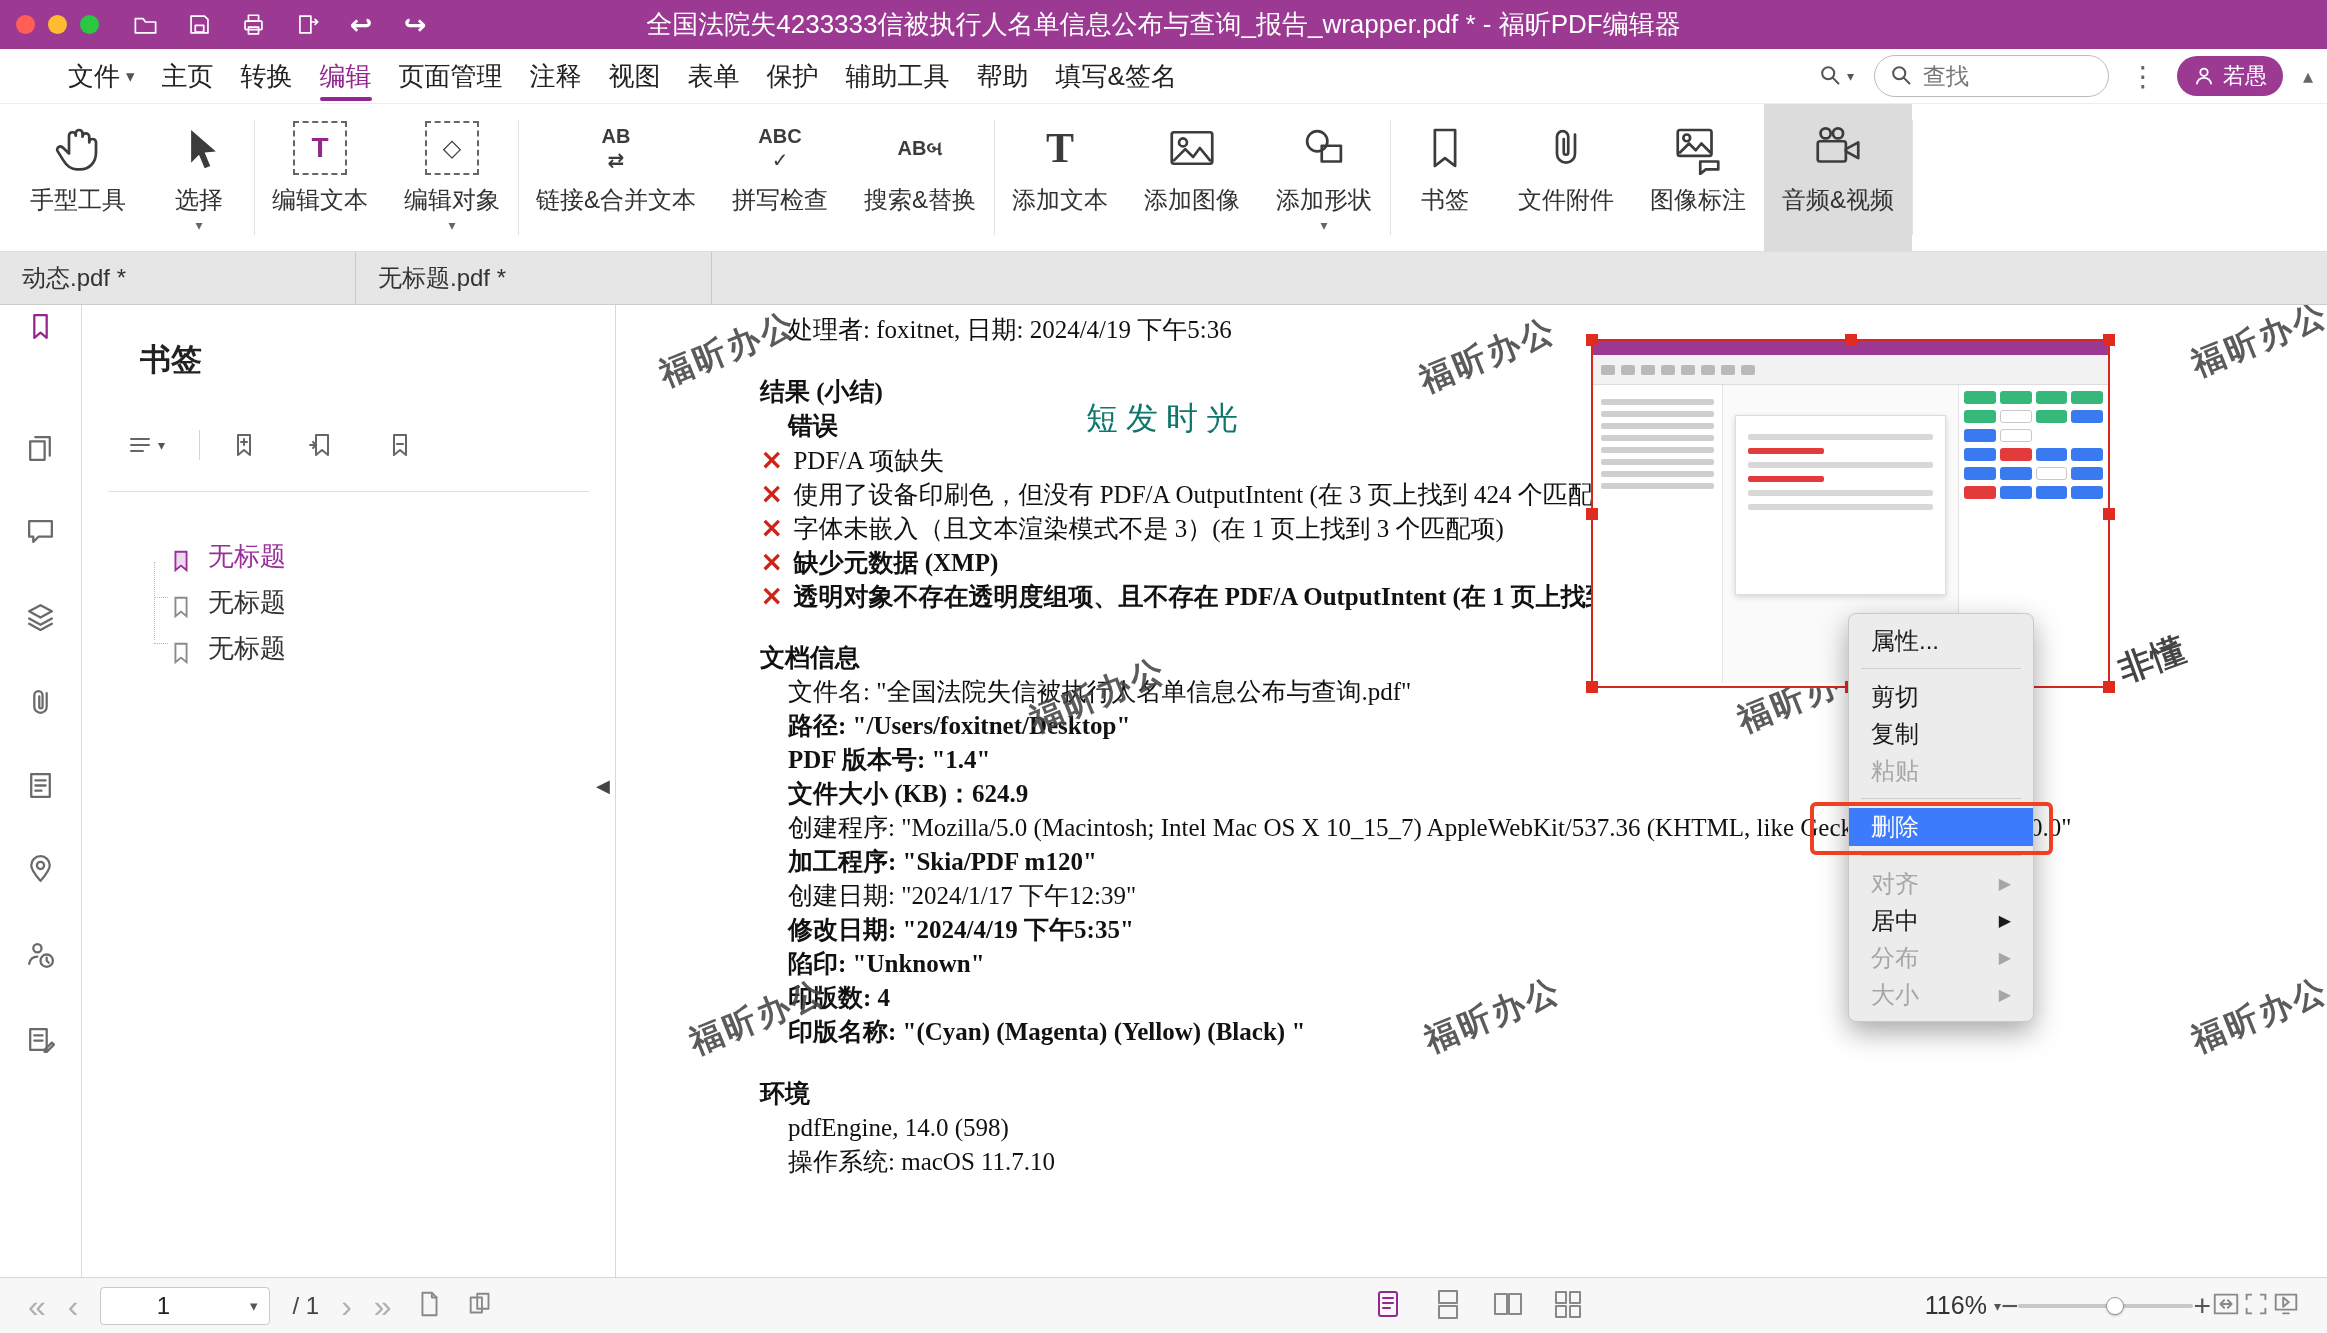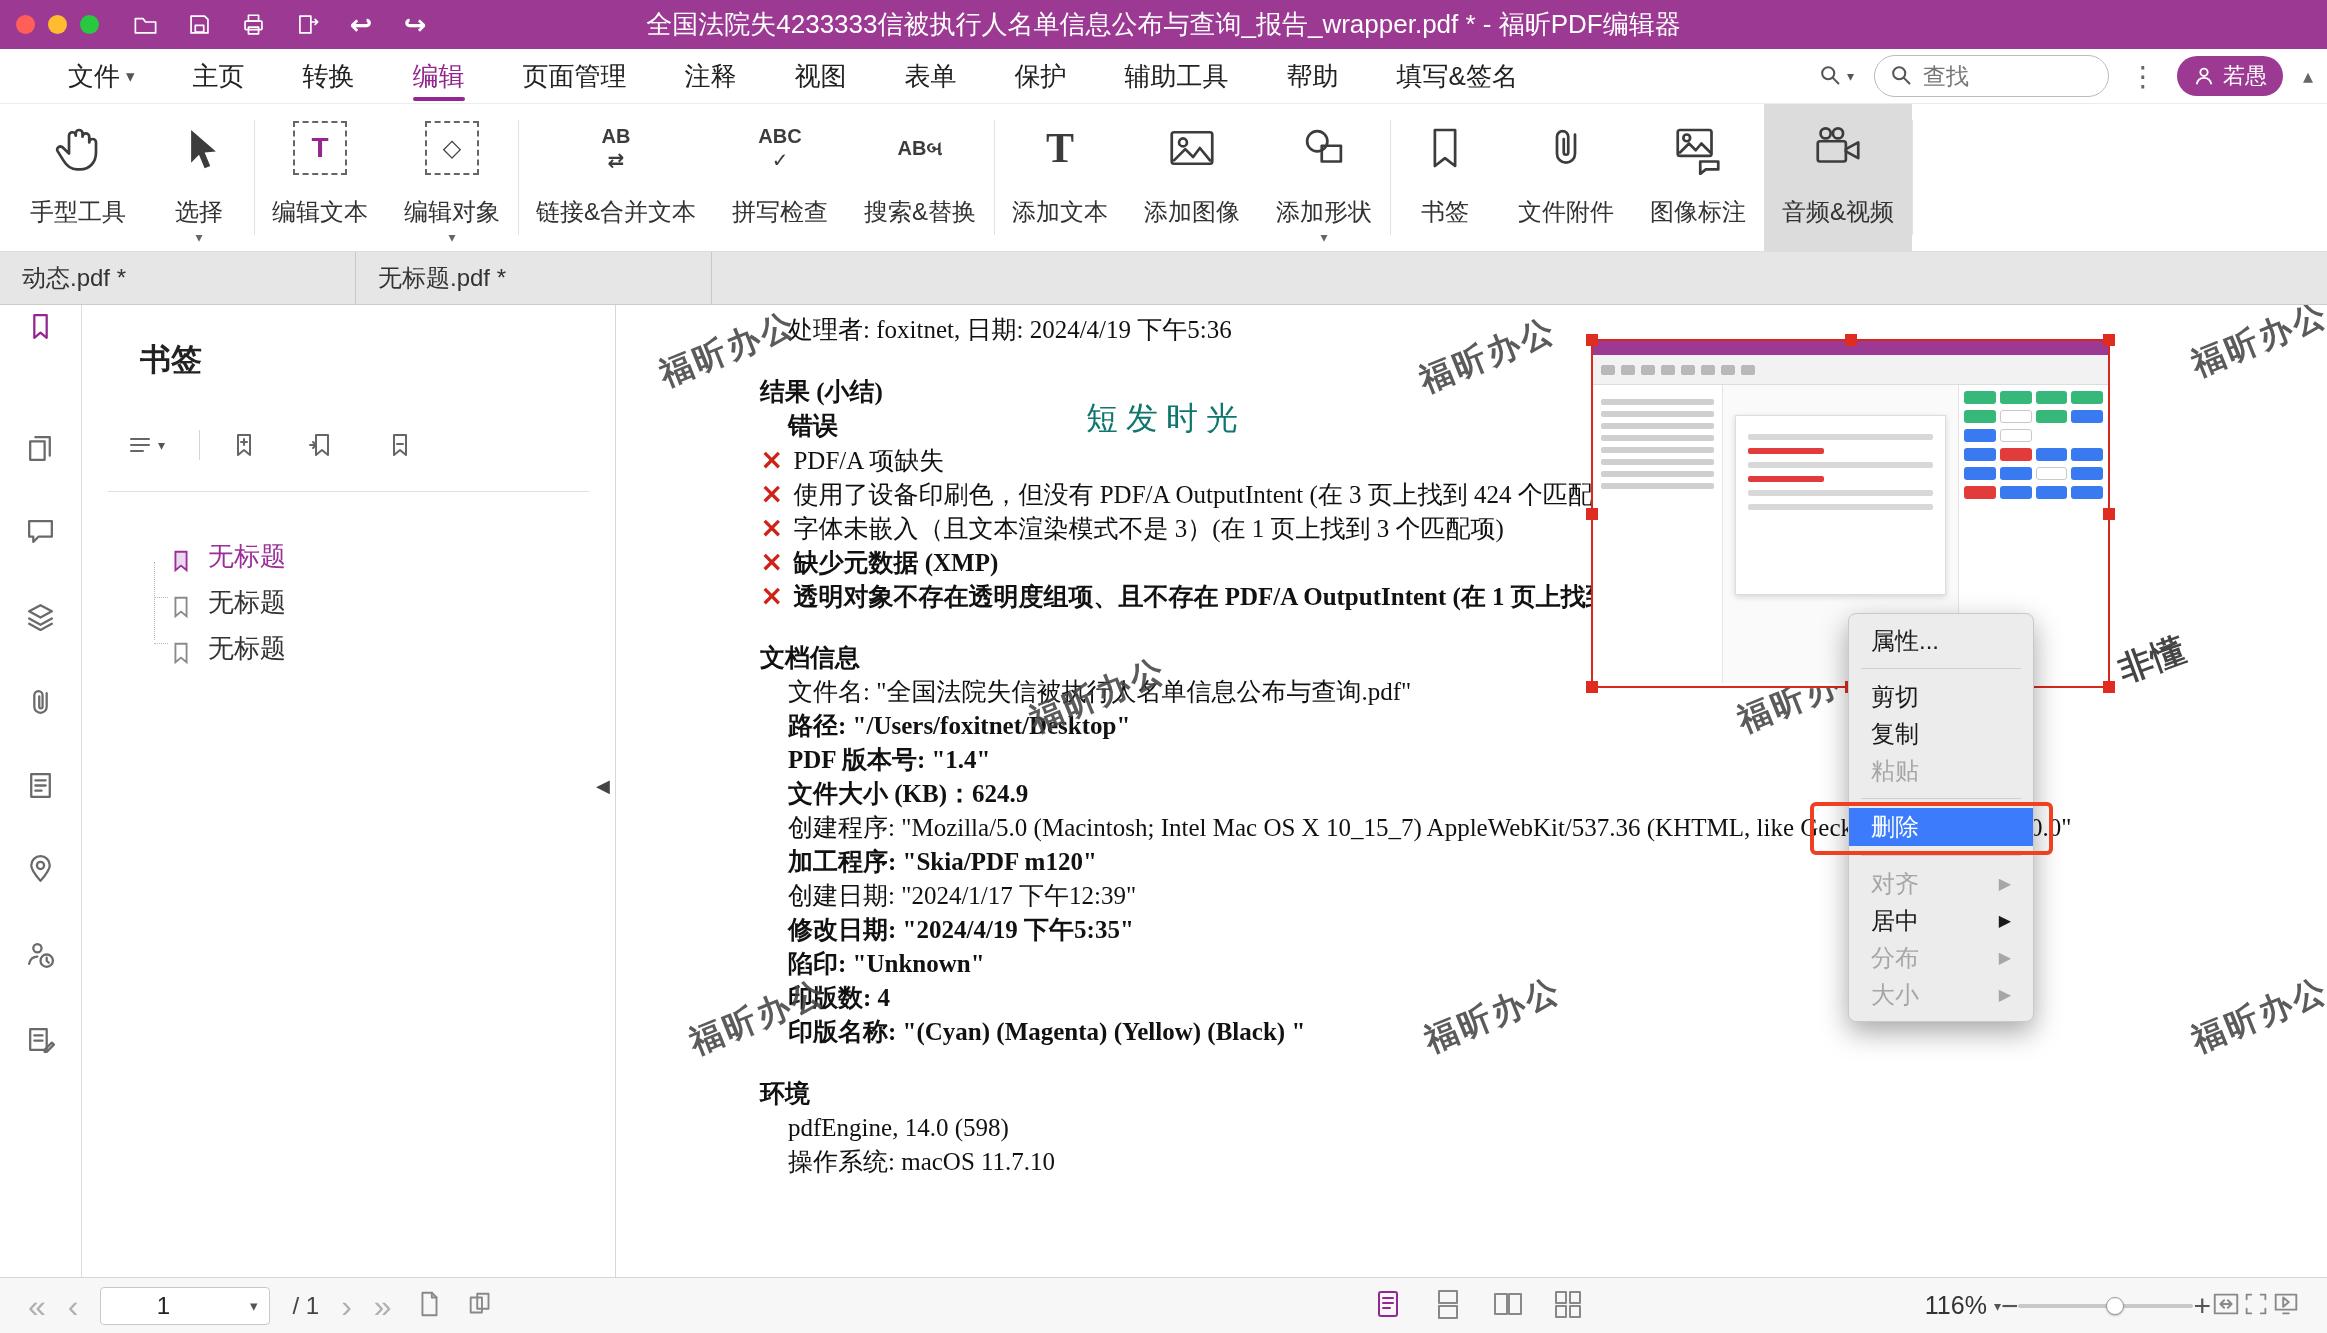--- a/index.html
+++ b/index.html
@@ -12,21 +12,21 @@
 .light{width:19px;height:19px;border-radius:50%;display:inline-block}
 .light.red{background:#ff5f57}.light.yellow{background:#febc2e}.light.green{background:#28c840}
 .tb-icons{display:flex;gap:22px;margin-left:30px;align-items:center}
 .tb-icon{width:32px;height:32px;display:flex;align-items:center;justify-content:center}
 .tb-icon svg{width:27px;height:27px;stroke:#fff;fill:none;stroke-width:2;stroke-linecap:round;stroke-linejoin:round}
 .tb-icon.glyph{font-size:27px;color:#fff;font-weight:bold}
 .tb-title{position:absolute;left:50%;transform:translateX(-50%);font-size:26px;white-space:nowrap}
 
 
 .menubar{height:55px;background:#fff;border-bottom:1px solid #ececec;display:flex;align-items:center;position:relative}
-.menu-items{display:flex;gap:58px;margin-left:68px;height:100%;align-items:center}
+.menu-items{display:flex;gap:27px;margin-left:68px;height:100%;align-items:center}
 .menu-item{font-size:26px;color:#222;position:relative;height:100%;display:flex;align-items:center;gap:6px;cursor:default;white-space:nowrap}
 .menu-item.active{color:#93278f;font-weight:normal}
 .menu-item.active::after{content:"";position:absolute;left:0;right:0;bottom:2px;height:4px;background:#93278f;border-radius:2px}
 .menu-item .caret-glyph{display:none;font-size:17px;color:#555}
 .menu-item.caret .caret-glyph{display:inline}
 .menubar-right{position:absolute;right:14px;display:flex;align-items:center;gap:20px}
 .mag{width:26px;height:26px;stroke:#555;fill:none;stroke-width:2.2;stroke-linecap:round}
 .mini-caret{font-size:14px;color:#555}
 .find-dd{display:flex;align-items:center;gap:3px}
 .search-box{width:235px;height:42px;border:1px solid #bbb;border-radius:21px;display:flex;align-items:center;padding:0 14px;gap:8px;background:#fff}
@@ -36,21 +36,21 @@
 .person{width:22px;height:22px;stroke:#fff;fill:none;stroke-width:2}
 .collapse-ribbon{font-size:20px;color:#666}
 
 
 .ribbon{height:148px;background:#fff;border-bottom:1px solid #ddd;display:flex;align-items:stretch;padding-left:12px}
 .ribbon-item{display:flex;flex-direction:column;align-items:center;padding:12px 18px 0;position:relative;cursor:default}
 .ribbon-item.active{background:#dcdcdc}
 .ribbon-item.group_end::after{content:"";position:absolute;right:-1px;top:16px;bottom:16px;width:1px;background:#e2e2e2}
 .ricon{height:64px;width:74px;display:flex;align-items:center;justify-content:center;color:#3c3c3c;position:relative}
 .ricon svg{display:none;width:54px;height:54px;stroke:#3c3c3c;fill:none;stroke-width:2.4;stroke-linecap:round;stroke-linejoin:round}
-.rlabel{font-size:24px;color:#333;white-space:nowrap;margin-top:16px}
+.rlabel{font-size:24px;color:#333;white-space:nowrap;margin-top:4px}
 .rcaret{display:none;font-size:14px;color:#666;margin-top:1px}
 .ribbon-item.caret .rcaret{display:block}
 .ic-hand .svg-hand{display:block}
 .ic-cursor .svg-cursor{display:block}
 .ic-add-image .svg-image{display:block}
 .ic-add-shape .svg-shape{display:block}
 .ic-bookmark .svg-bookmark{display:block}
 .ic-attachment .svg-clip{display:block}
 .ic-audio-video .svg-camera{display:block}
 .ic-image-annotation .svg-imgnote{display:block}

